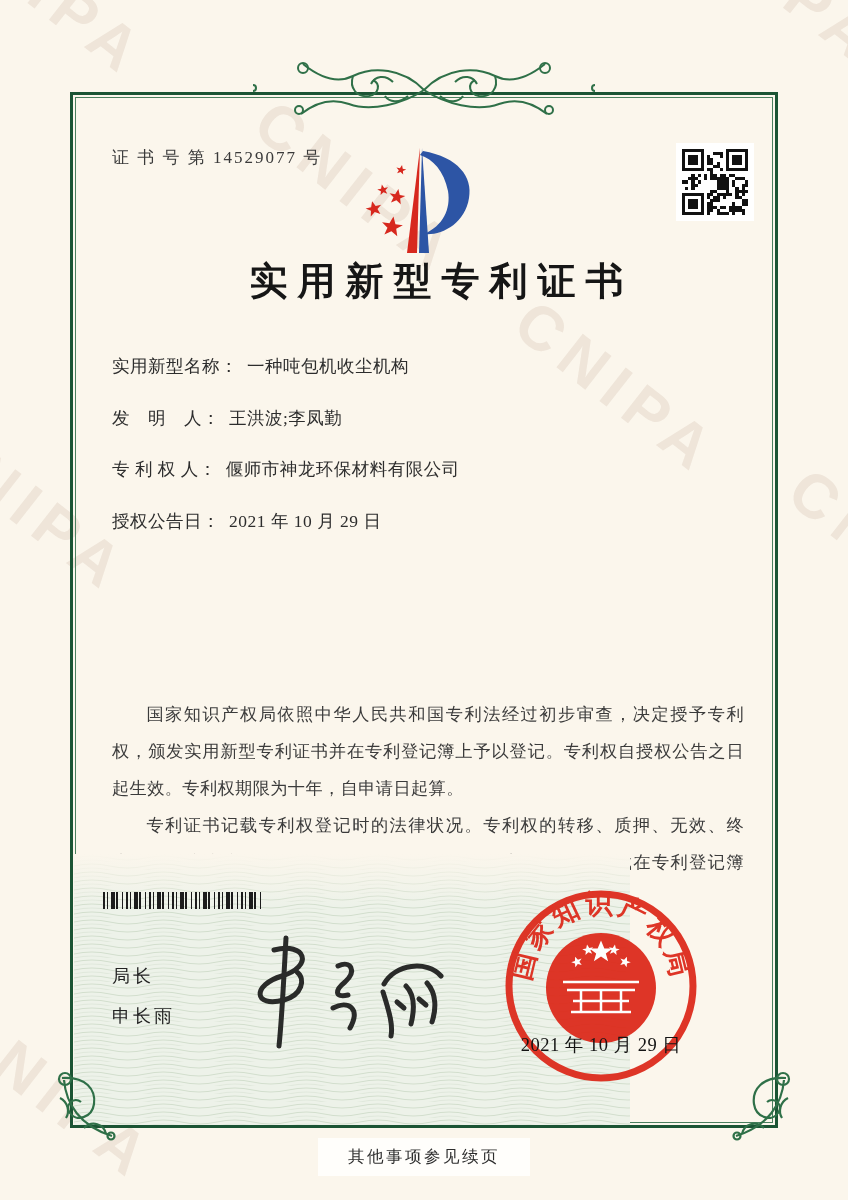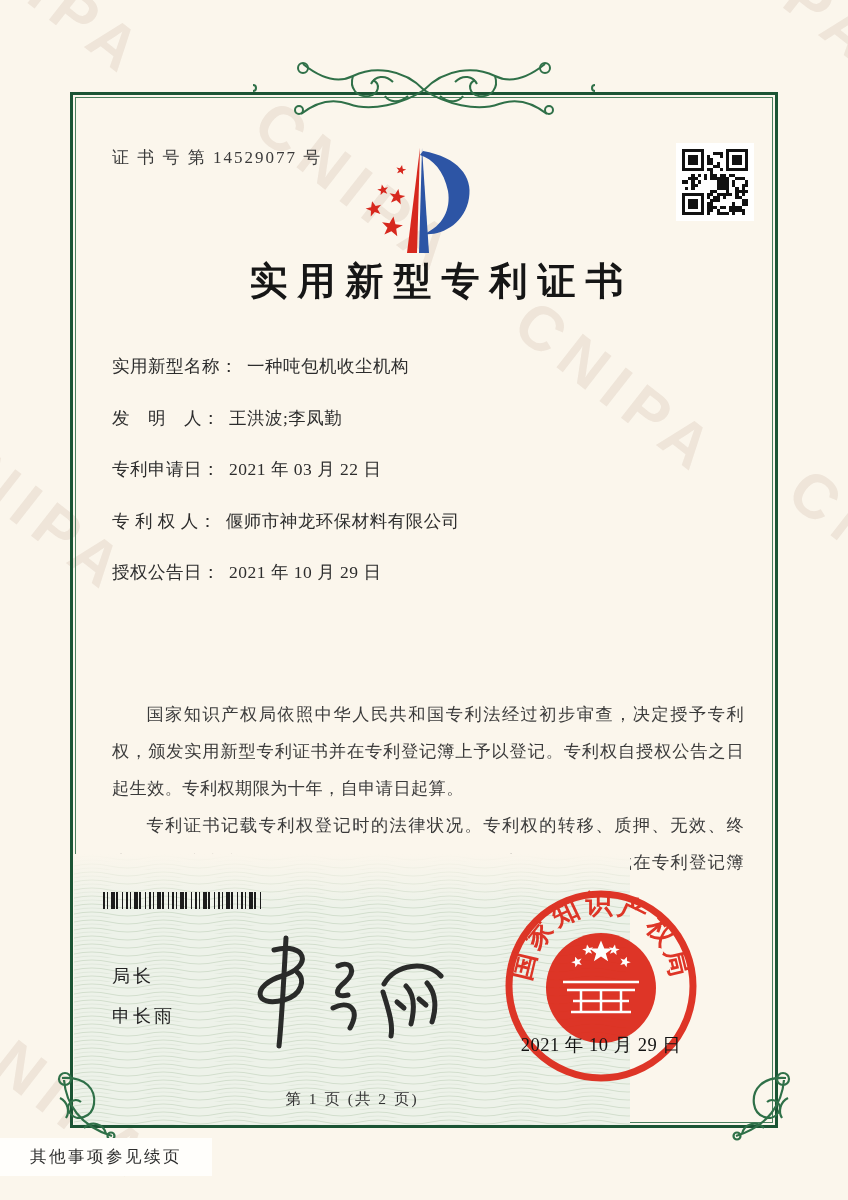--- a/index.html
+++ b/index.html
@@ -103,21 +103,21 @@
   }
   .page-info{
     position:absolute;left:0;top:235px;width:100%;
     text-align:center;font-size:15.5px;color:#333;letter-spacing:2px;
   }
   .orn-top{position:absolute;left:253px;top:58px;width:342px;height:64px;}
   .orn-corner{position:absolute;width:74px;height:74px;}
   .orn-corner.left{left:54px;top:1068px;}
   .orn-corner.right{left:720px;top:1068px;transform:scaleX(-1);}
   .continuation{
-    position:absolute;left:0;top:1138px;width:848px;
+    position:absolute;left:0;top:1138px;width:848px;text-align:center;
   }
   .continuation span{
     display:inline-block;background:#fffefb;padding:8px 30px;
     font-size:16.5px;letter-spacing:2.5px;color:#2e2e2e;
   }
 </style>
 </head>
 <body>
 
 <div class="watermark" style="left:-74px;top:-46px;">CNIPA</div>
@@ -286,23 +286,20 @@
 <div class="title">实用新型专利证书</div>
 
 <div class="fields">
   <div class="field-row">
     <span class="field-label">实用新型名称：</span><span class="field-value">一种吨包机收尘机构</span>
   </div>
   <div class="field-row">
     <span class="field-label">发　明　人：</span><span class="field-value">王洪波;李凤勤</span>
   </div>
   <div class="field-row">
-    <span class="field-label">专利申请日：</span><span class="field-value">2021 年 03 月 22 日</span>
-  </div>
-  <div class="field-row">
     <span class="field-label">专 利 权 人：</span><span class="field-value">偃师市神龙环保材料有限公司</span>
   </div>
   <div class="field-row">
     <span class="field-label">授权公告日：</span><span class="field-value">2021 年 10 月 29 日</span>
   </div>
 </div>
 
 <div class="body-text">
   <p>国家知识产权局依照中华人民共和国专利法经过初步审查，决定授予专利权，颁发实用新型专利证书并在专利登记簿上予以登记。专利权自授权公告之日起生效。专利权期限为十年，自申请日起算。</p>
   <p>专利证书记载专利权登记时的法律状况。专利权的转移、质押、无效、终止、恢复和专利权人的姓名或名称、国籍、地址变更等事项记载在专利登记簿上。</p>
@@ -357,21 +354,20 @@
       <path d="M80,104 V126 M100,104 V126 M120,104 V126"></path>
       <path d="M62,96 H138"></path>
     </g>
     <text font-size="27" font-weight="bold" fill="#dd2a1b" letter-spacing="4" font-family="Liberation Serif, DejaVu Serif, serif" text-anchor="middle">
       <textPath href="#sealArc" startOffset="50%">国家知识产权局</textPath>
     </text>
   </svg>
 
   <div class="seal-date">2021 年 10 月 29 日</div>
 
-  <div class="page-info">第 1 页 (共 2 页)</div>
 </div>
 
 <svg class="orn-top" viewBox="0 0 342 64">
   <g id="ornHalf" stroke="#2f7048" fill="none" stroke-width="2">
     <path d="M171,32 C150,10 120,8 100,18 C80,28 60,14 50,6"></path>
     <path d="M171,32 C150,46 118,54 96,46 C74,38 58,48 48,56"></path>
     <path d="M100,18 C96,30 104,40 116,38 C126,36 128,26 120,22"></path>
     <path d="M140,24 C132,16 122,18 118,26"></path>
     <path d="M155,38 C146,46 136,44 132,38"></path>
     <circle cx="50" cy="10" r="5"></circle>

